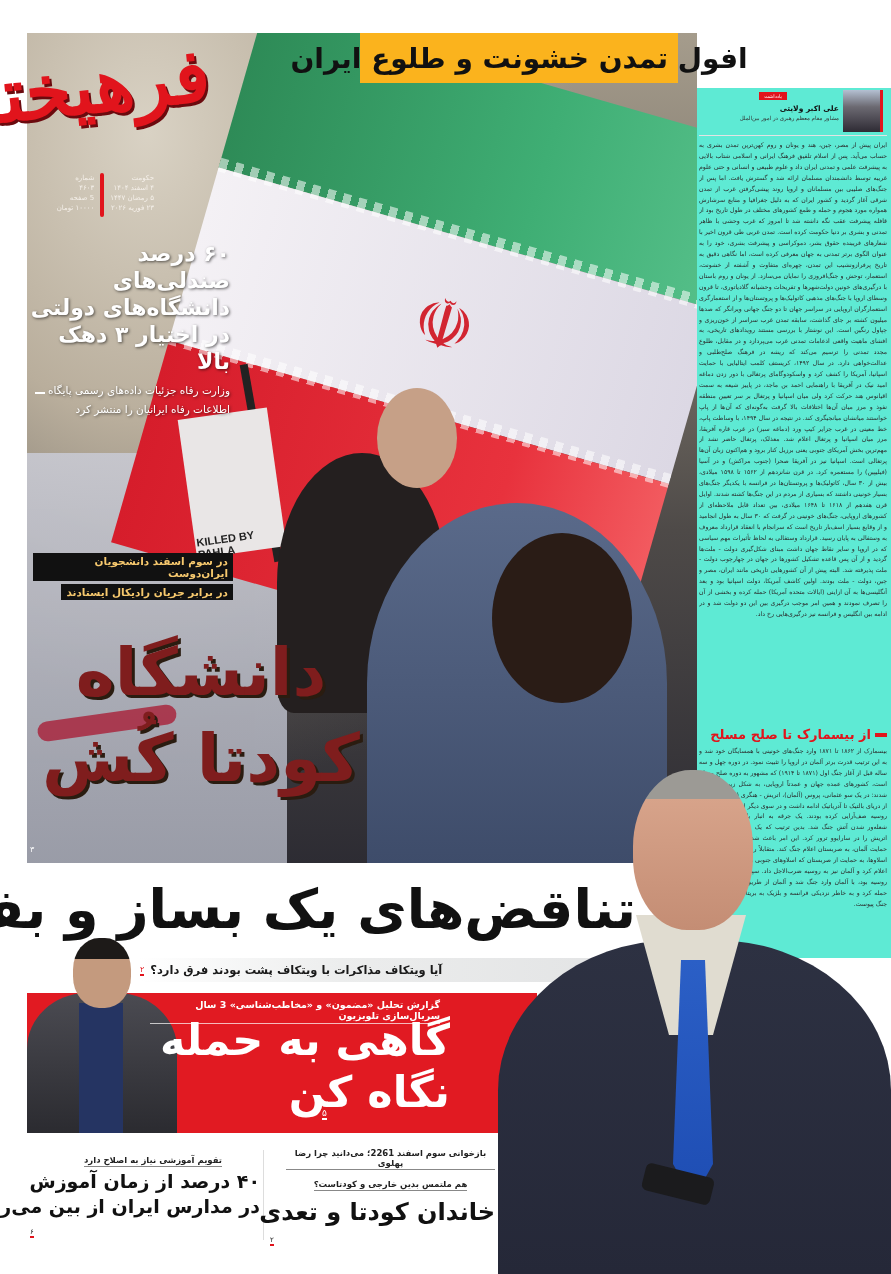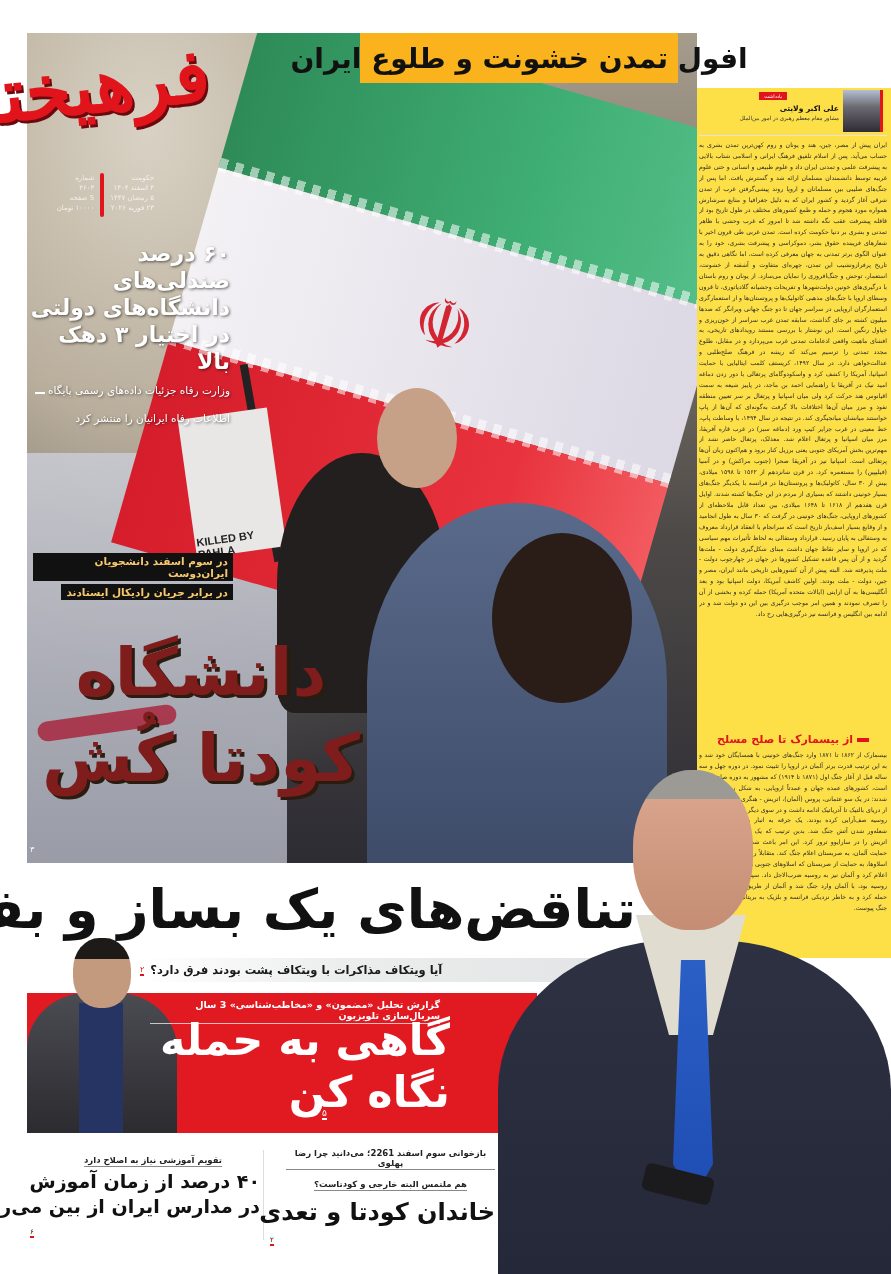--- a/index.html
+++ b/index.html
@@ -55,28 +55,28 @@
     .stat-head .sub { font-size: 10.5px; line-height: 19px; margin-top: 6px; }
     .mini-dash { position: absolute; left: 35px; top: 392px; width: 10px; height: 2px; background: #fff; }
 
     .caption-box { position: absolute; left: 33px; top: 553px; width: 200px; }
     .caption-box div { background: #111; color: #f7c96e; font-size: 10.5px; font-weight: bold; padding: 2px 5px; margin-bottom: 3px; display: inline-block; float: right; clear: both; }
 
     .main-yellow { position: absolute; left: 36px; top: 630px; width: 330px; text-align: center; color: #7f1d1d; font-weight: bold; font-size: 66px; line-height: 86px; text-shadow: 3px 3px 0 #2a1c10; letter-spacing: -2px; }
     .page-num-3 { position: absolute; left: 30px; top: 845px; color: #fff; font-size: 8px; }
 
     
-    .col { position: absolute; left: 697px; top: 88px; width: 194px; height: 870px; background: #fde047; padding: 0 4px 0 2px; }
+    .col { position: absolute; left: 697px; top: 88px; width: 194px; height: 870px; background: #5eead4; padding: 0 4px 0 2px; }
     .author { position: relative; height: 48px; border-bottom: 1px solid #e3e3e3; }
     .author-photo { position: absolute; right: 4px; top: 2px; width: 40px; height: 42px; background: linear-gradient(180deg,#b4c0d2 0%, #6c6a72 40%, #2e2b34 100%); border-right: 3px solid #e1141c; }
     .author-tag { position: absolute; right: 100px; top: 4px; background: #e1141c; color: #fff; font-size: 5px; padding: 1px 5px; }
     .author-name { position: absolute; right: 48px; top: 16px; font-size: 7.5px; font-weight: bold; color: #111; }
     .author-role { position: absolute; right: 48px; top: 27px; font-size: 5.5px; color: #333; }
     .article p { font-size: 6.2px; line-height: 10.9px; text-align: justify; color: #2a2a2a; margin-top: 4px; }
-    .section-title { margin-top: 8px; font-size: 11px; font-weight: bold; color: #e1141c; display: flex; align-items: center; gap: 4px; justify-content: center; }
+    .section-title { margin-top: 2px; font-size: 13px; font-weight: bold; color: #e1141c; display: flex; align-items: center; gap: 4px; }
     .section-title .bar { width: 12px; height: 4px; background: #e1141c; }
     .continue { text-align: center; font-size: 6px; font-weight: bold; margin-top: 6px; color: #111; }
 
     
     .big-head { position: absolute; left: 36px; top: 870px; width: 600px; text-align: center; font-weight: bold; font-size: 54px; line-height: 80px; color: #111; letter-spacing: -2px; white-space: nowrap; }
     .sub-strip { position: absolute; left: 140px; top: 958px; width: 500px; height: 24px; background: linear-gradient(90deg,#fff 0%, #eceded 40%, #e2e3e4 100%); display: flex; align-items: center; justify-content: flex-end; padding-right: 35px; gap: 6px; }
     .sub-strip span.t { font-size: 11.5px; font-weight: bold; color: #1a1a1a; }
     .sub-strip .pn { font-size: 8px; color: #e1141c; border-bottom: 2px solid #e1141c; }
 
     .red-box { position: absolute; left: 27px; top: 993px; width: 510px; height: 140px; background: #e11a22; }
@@ -152,21 +152,21 @@
 
   <div class="top-headline">
     <span>افول تمدن خشونت و طلوع ایران</span>
   </div>
 
   <div class="stat-head">
     <div class="h">۶۰ درصد صندلی‌های</div>
     <div class="h">دانشگاه‌های دولتی</div>
     <div class="h">در اختیار ۳ دهک بالا</div>
     <div class="sub">وزارت رفاه جزئیات داده‌های رسمی پایگاه</div>
-    <div class="sub" style="margin-top:9px">اطلاعات رفاه ایرانیان را منتشر کرد</div>
+    <div class="sub" style="margin-top:0">اطلاعات رفاه ایرانیان را منتشر کرد</div>
   </div>
   <div class="mini-dash"></div>
 
   <div class="caption-box">
     <div>در سوم اسفند دانشجویان ایران‌دوست</div>
     <div>در برابر جریان رادیکال ایستادند</div>
   </div>
 
   <div class="main-yellow">
     <div>دانشگاه</div>
@@ -221,18 +221,18 @@
 
   <div class="bottom-left">
     <div style="text-align:center"><span class="kick">تقویم آموزشی نیاز به اصلاح دارد</span></div>
     <div class="bl-title">۴۰ درصد از زمان آموزش</div>
     <div class="bl-title">در مدارس ایران از بین می‌رود</div>
     <div style="text-align:left"><span class="pn-small">۶</span></div>
   </div>
   <div class="divider-v"></div>
   <div class="bottom-right">
     <div style="text-align:center"><span class="kick">بازخوانی سوم اسفند 2261؛ می‌دانید چرا رضا پهلوی</span></div>
-    <div style="text-align:center"><span class="kick">هم ملتمس البته خارجی و کودتاست؟</span></div>
+    <div style="text-align:center"><span class="kick">هم ملتمس بدین خارجی و کودتاست؟</span></div>
     <div class="br-title">خاندان کودتا و تعدی</div>
     <div style="text-align:left"><span class="pn-small">۲</span></div>
   </div>
 
 </div>
 
 </body></html>

